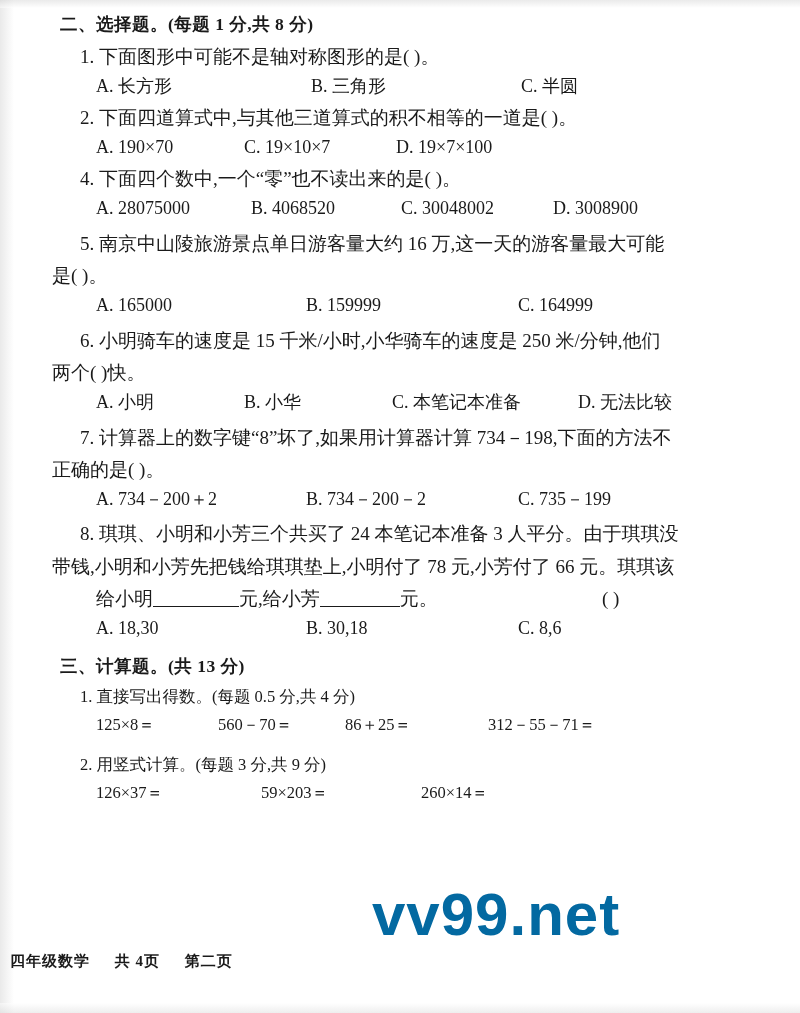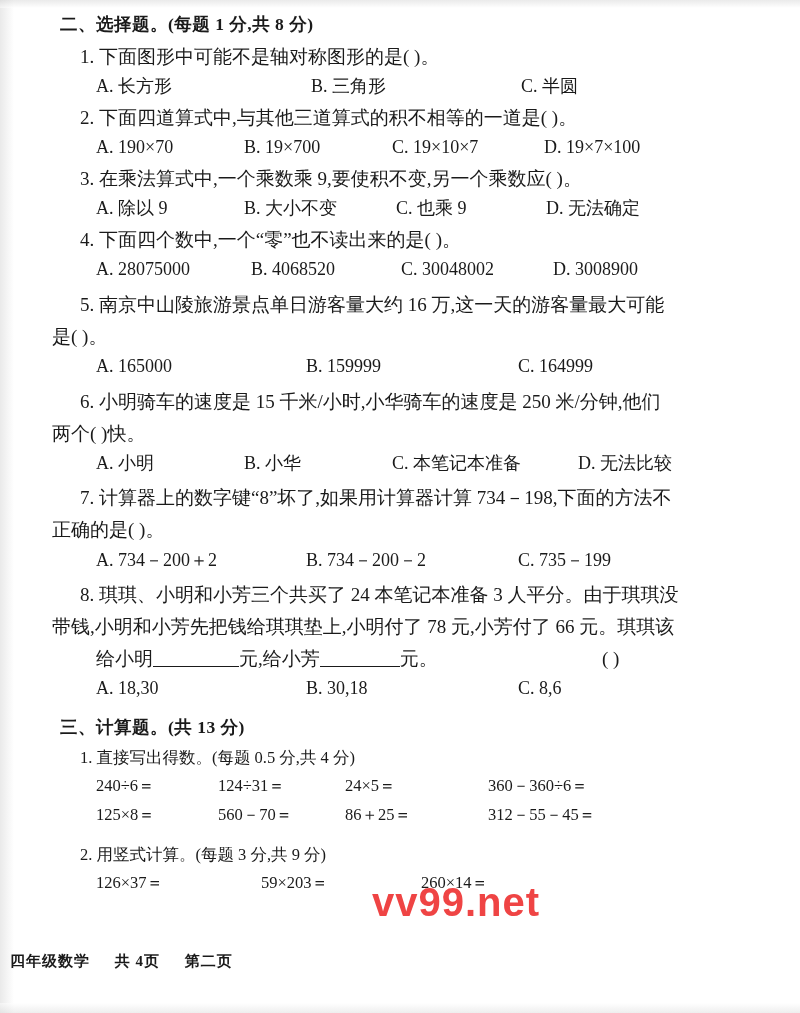--- a/index.html
+++ b/index.html
@@ -78,23 +78,23 @@
   .sub-q {
     font-size: 16.5px;
     line-height: 1.62;
     text-indent: 28px;
     margin-top: 6px;
   }
   .watermark {
     position: absolute;
     left: 372px;
     top: 880px;
-    font-size: 40px;
+    font-size: 60px;
     font-weight: bold;
-    color: #ef4444;
+    color: #0369a1;
     font-family: "Liberation Sans", sans-serif;
     letter-spacing: 1px;
     user-select: none;
   }
   .footer {
     position: absolute;
     left: 0;
     top: 952px;
     width: 800px;
     text-align: left;
@@ -126,35 +126,25 @@
       <span style="width:215px">A. 长方形</span>
       <span style="width:210px">B. 三角形</span>
       <span>C. 半圆</span>
     </div>
   </div>
 
   <div>
     <div class="q q-line">2. 下面四道算式中,与其他三道算式的积不相等的一道是(        )。</div>
     <div class="opts">
       <span style="width:148px">A. 190×70</span>
-      <span style="width:148px">B. 19×700</span>
       <span style="width:152px">C. 19×10×7</span>
       <span>D. 19×7×100</span>
     </div>
   </div>
 
-  <div>
-    <div class="q q-line">3. 在乘法算式中,一个乘数乘 9,要使积不变,另一个乘数应(        )。</div>
-    <div class="opts">
-      <span style="width:148px">A. 除以 9</span>
-      <span style="width:152px">B. 大小不变</span>
-      <span style="width:150px">C. 也乘 9</span>
-      <span>D. 无法确定</span>
-    </div>
-  </div>
 
   <div>
     <div class="q q-line">4. 下面四个数中,一个“零”也不读出来的是(        )。</div>
     <div class="opts">
       <span style="width:155px">A. 28075000</span>
       <span style="width:150px">B. 4068520</span>
       <span style="width:152px">C. 30048002</span>
       <span>D. 3008900</span>
     </div>
   </div>
@@ -200,30 +190,24 @@
       <span style="width:210px">A. 18,30</span>
       <span style="width:212px">B. 30,18</span>
       <span>C. 8,6</span>
     </div>
   </div>
 
   <div class="sec-title" style="margin-top:12px">三、计算题。(共 13 分)</div>
 
   <div class="sub-q">1. 直接写出得数。(每题 0.5 分,共 4 分)</div>
   <div class="calc-row">
-    <span style="width:122px">240÷6＝</span>
-    <span style="width:127px">124÷31＝</span>
-    <span style="width:143px">24×5＝</span>
-    <span>360－360÷6＝</span>
-  </div>
-  <div class="calc-row">
     <span style="width:122px">125×8＝</span>
     <span style="width:127px">560－70＝</span>
     <span style="width:143px">86＋25＝</span>
-    <span>312－55－45＝</span>
+    <span>312－55－71＝</span>
   </div>
 
   <div class="sub-q" style="margin-top:12px">2. 用竖式计算。(每题 3 分,共 9 分)</div>
   <div class="calc-row">
     <span style="width:165px">126×37＝</span>
     <span style="width:160px">59×203＝</span>
     <span>260×14＝</span>
   </div>
 
   <div class="watermark">vv99.net</div>

